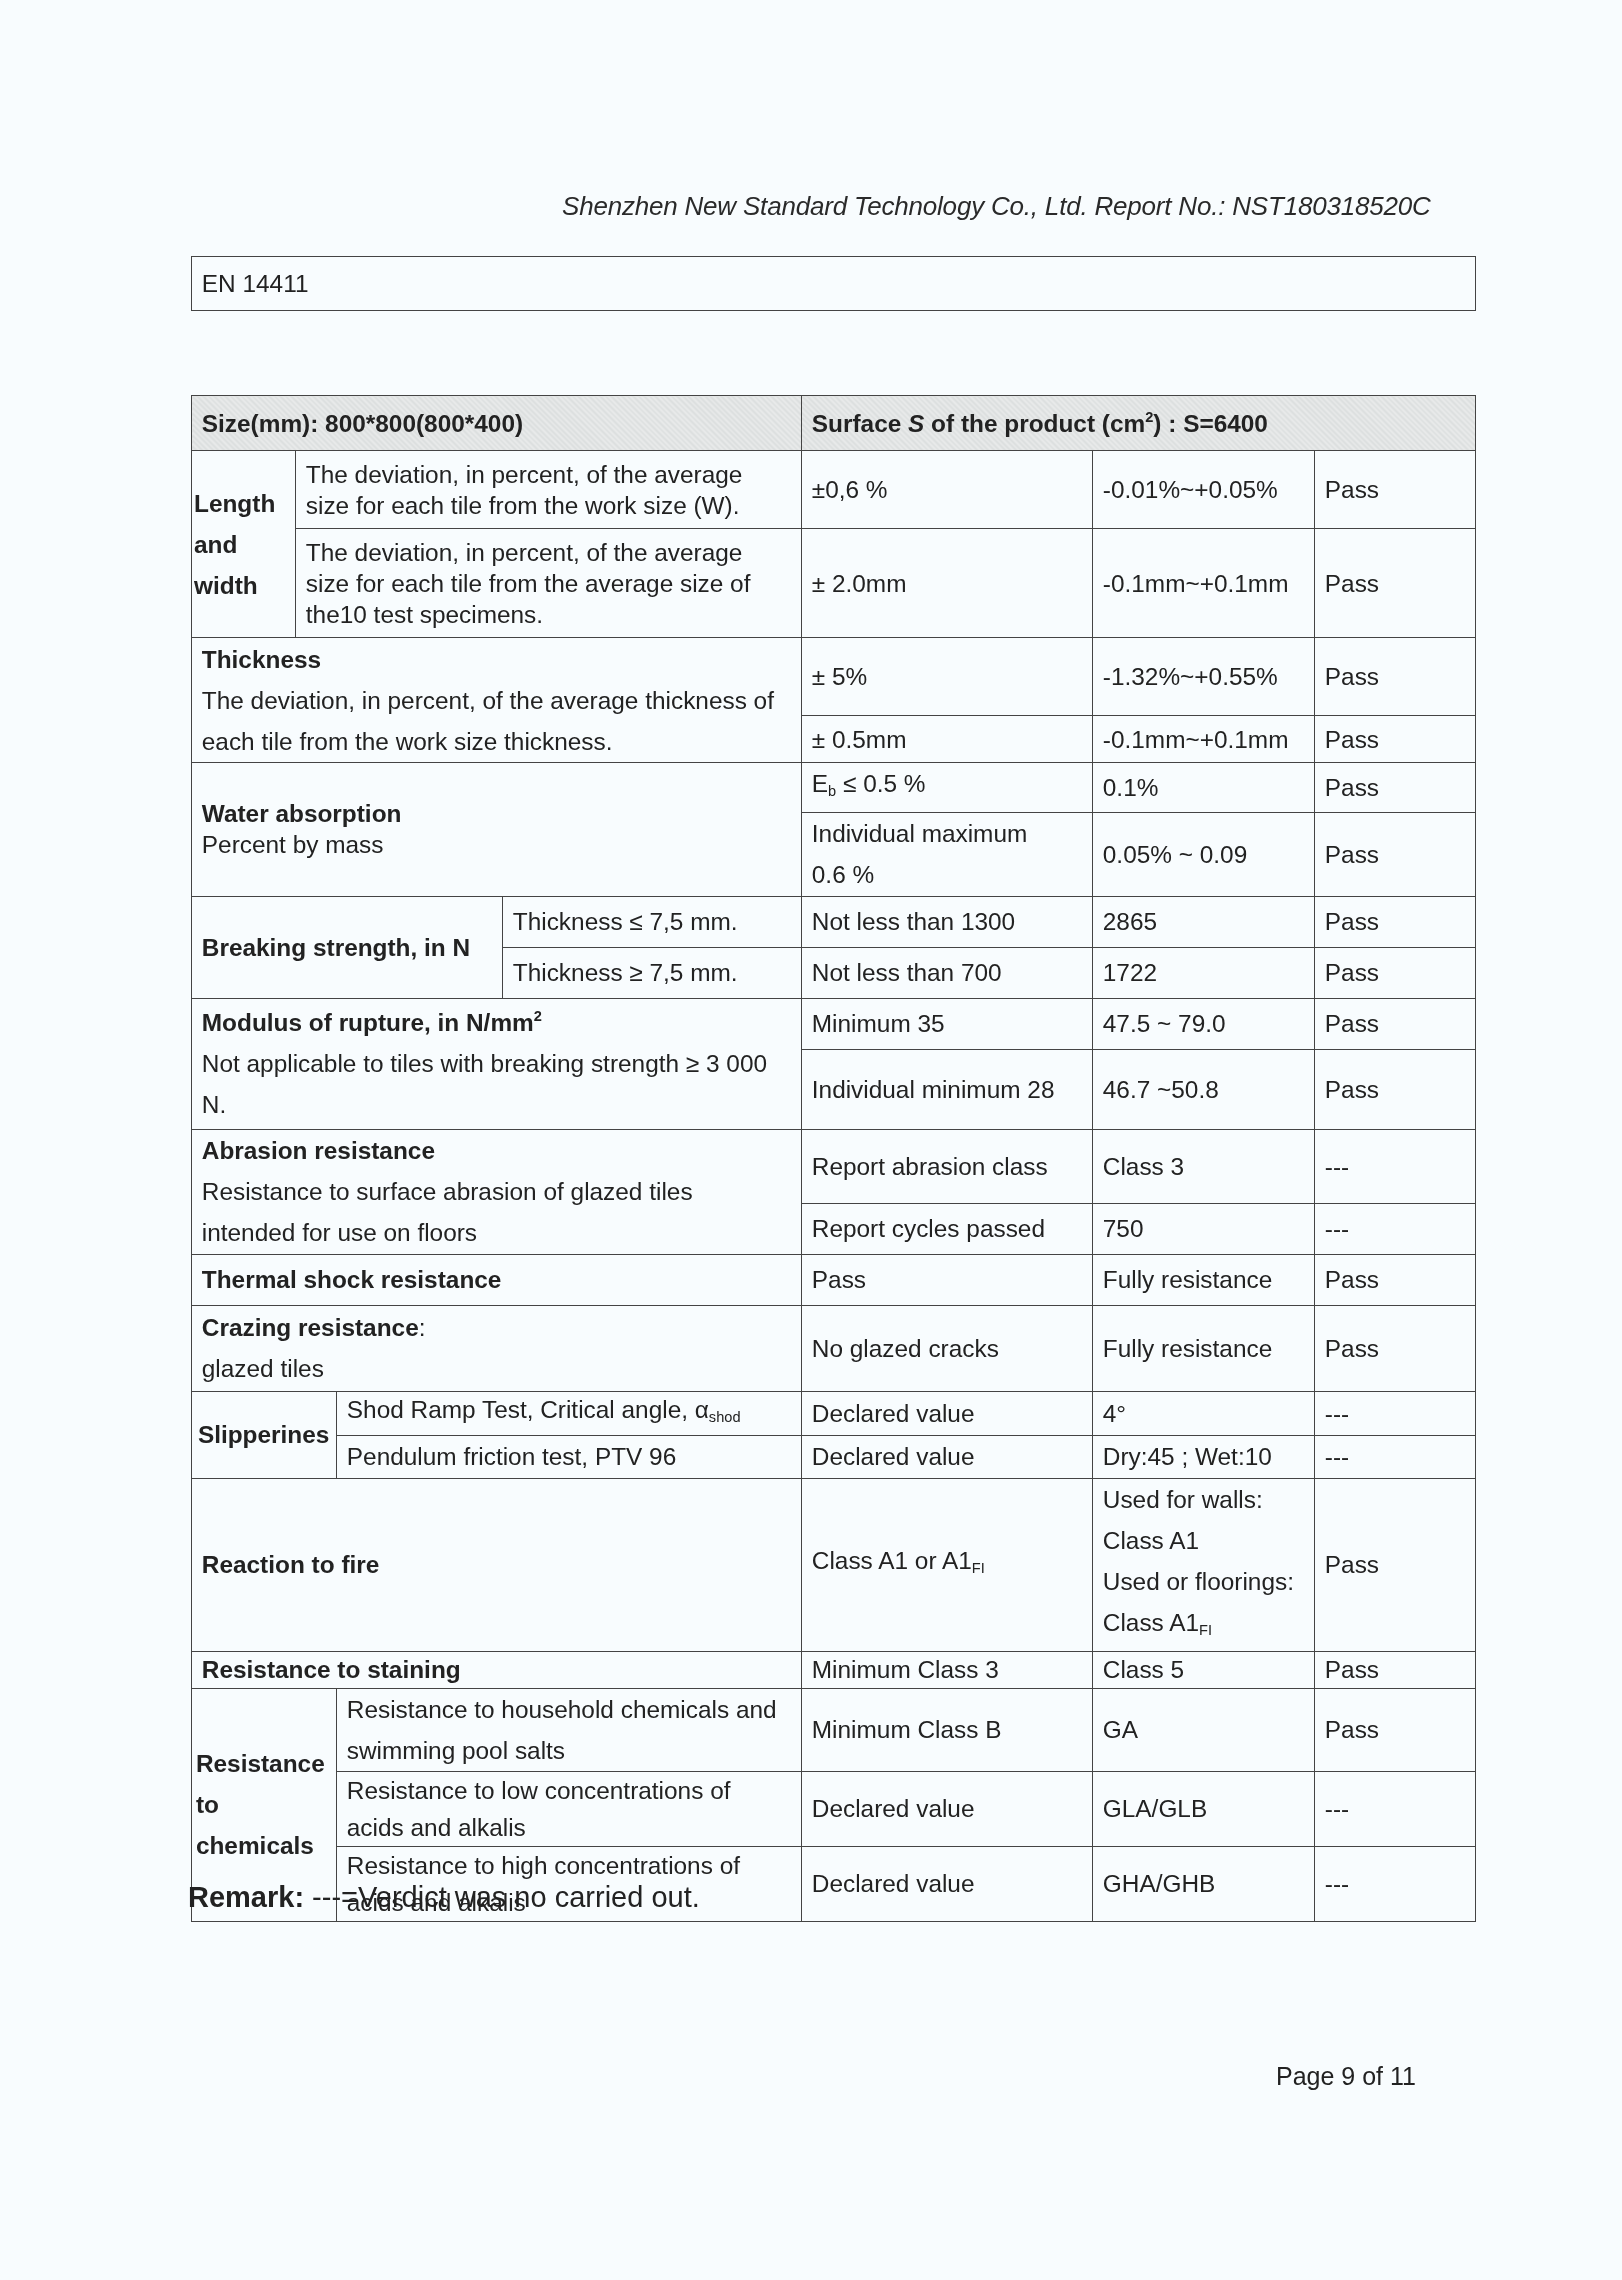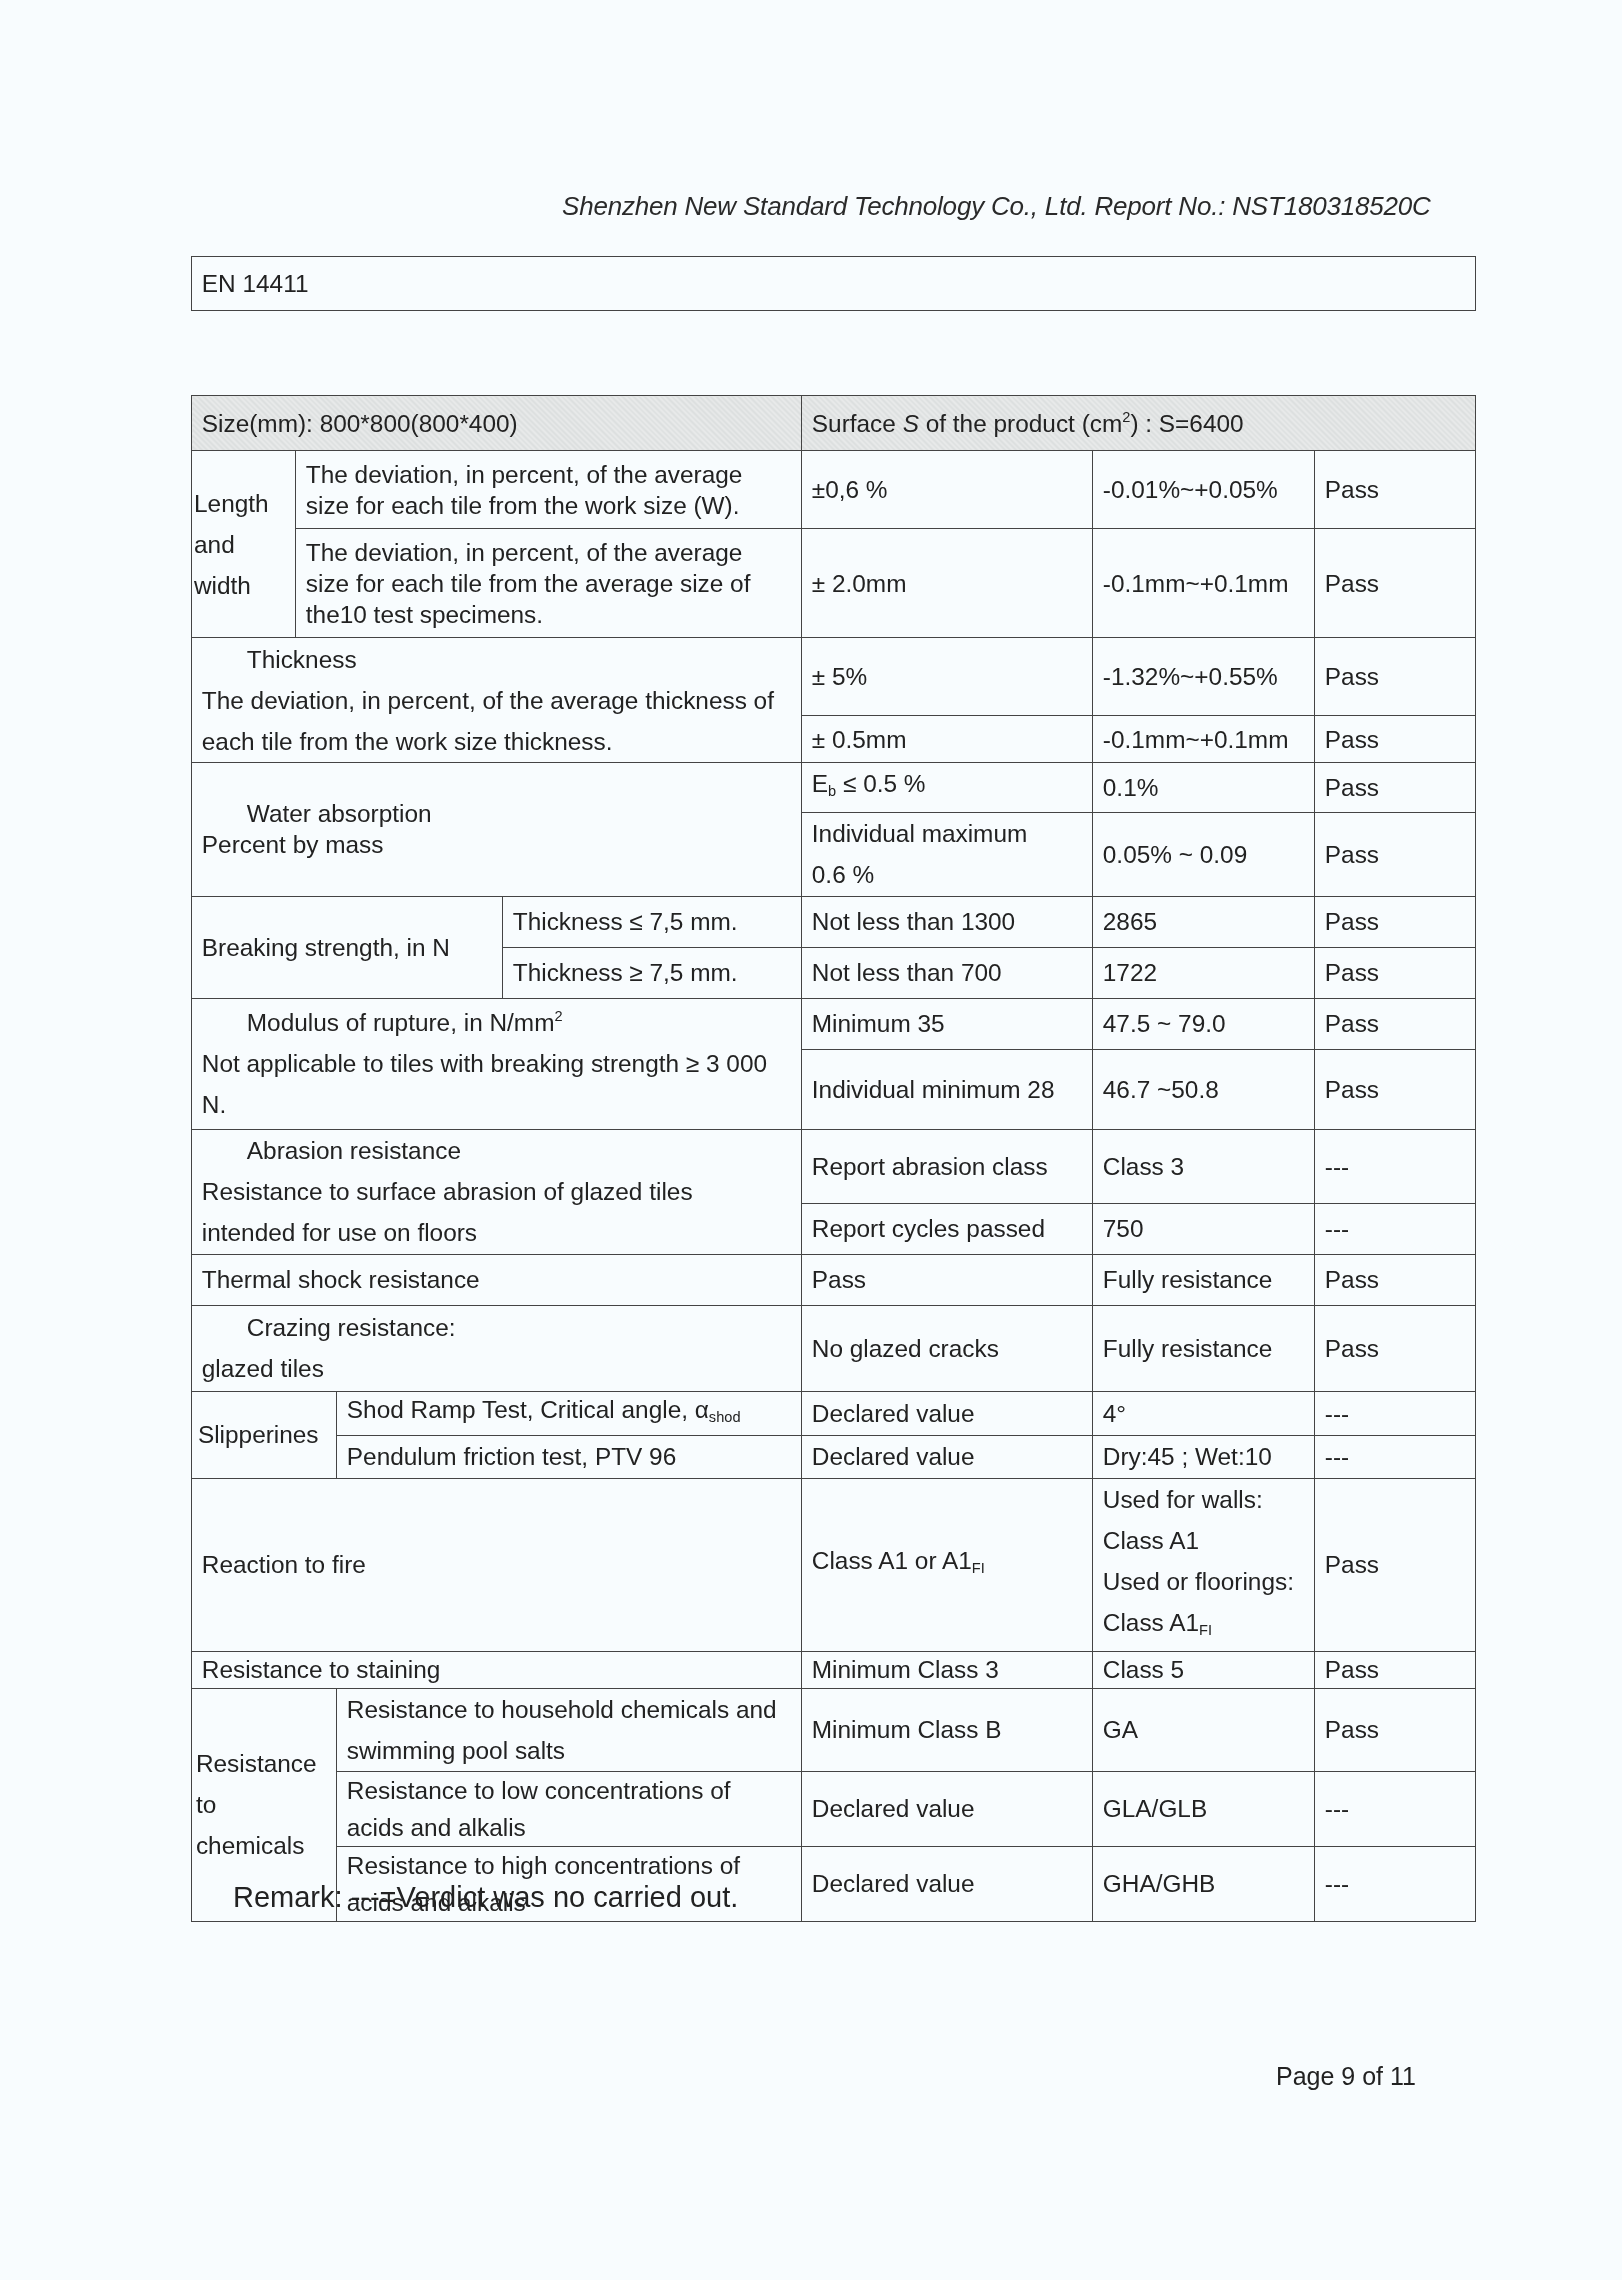--- a/index.html
+++ b/index.html
@@ -3,21 +3,21 @@
 <meta charset="utf-8">
 <style>
   html,body{margin:0;padding:0;}
   body{width:1623px;height:2280px;background:#f8fcfe;position:relative;font-family:"Liberation Sans",sans-serif;color:#222;}
   .header{position:absolute;left:562px;top:191px;font-size:26px;font-style:italic;color:#2a2a2a;letter-spacing:-0.2px;}
   table{border-collapse:collapse;position:absolute;left:191px;font-size:24.4px;}
   td{border:1.6px solid #444;padding:0 9.8px;vertical-align:middle;line-height:41px;}
   .t1{top:256px;width:1285px;}
   .t1 td{height:53px;}
   .t2{top:395px;width:1285px;}
-  .b{font-weight:normal;margin-left:45px;}
+  .b{font-weight:bold;}
   .c{text-align:left;}
   .shade{background:#e3e6e6;background-image:repeating-linear-gradient(45deg,#e8eaea 0 2px,#dcdfdf 2px 3.9px);}
   sub{font-size:14.6px;vertical-align:-3.9px;}
   sup{font-size:14.6px;vertical-align:9.8px;line-height:0;}
   .remark{position:absolute;left:188px;top:1881px;font-size:29px;}
   .pageno{position:absolute;left:1276px;top:2062px;font-size:25px;}
 </style>
 </head>
 <body>
 

